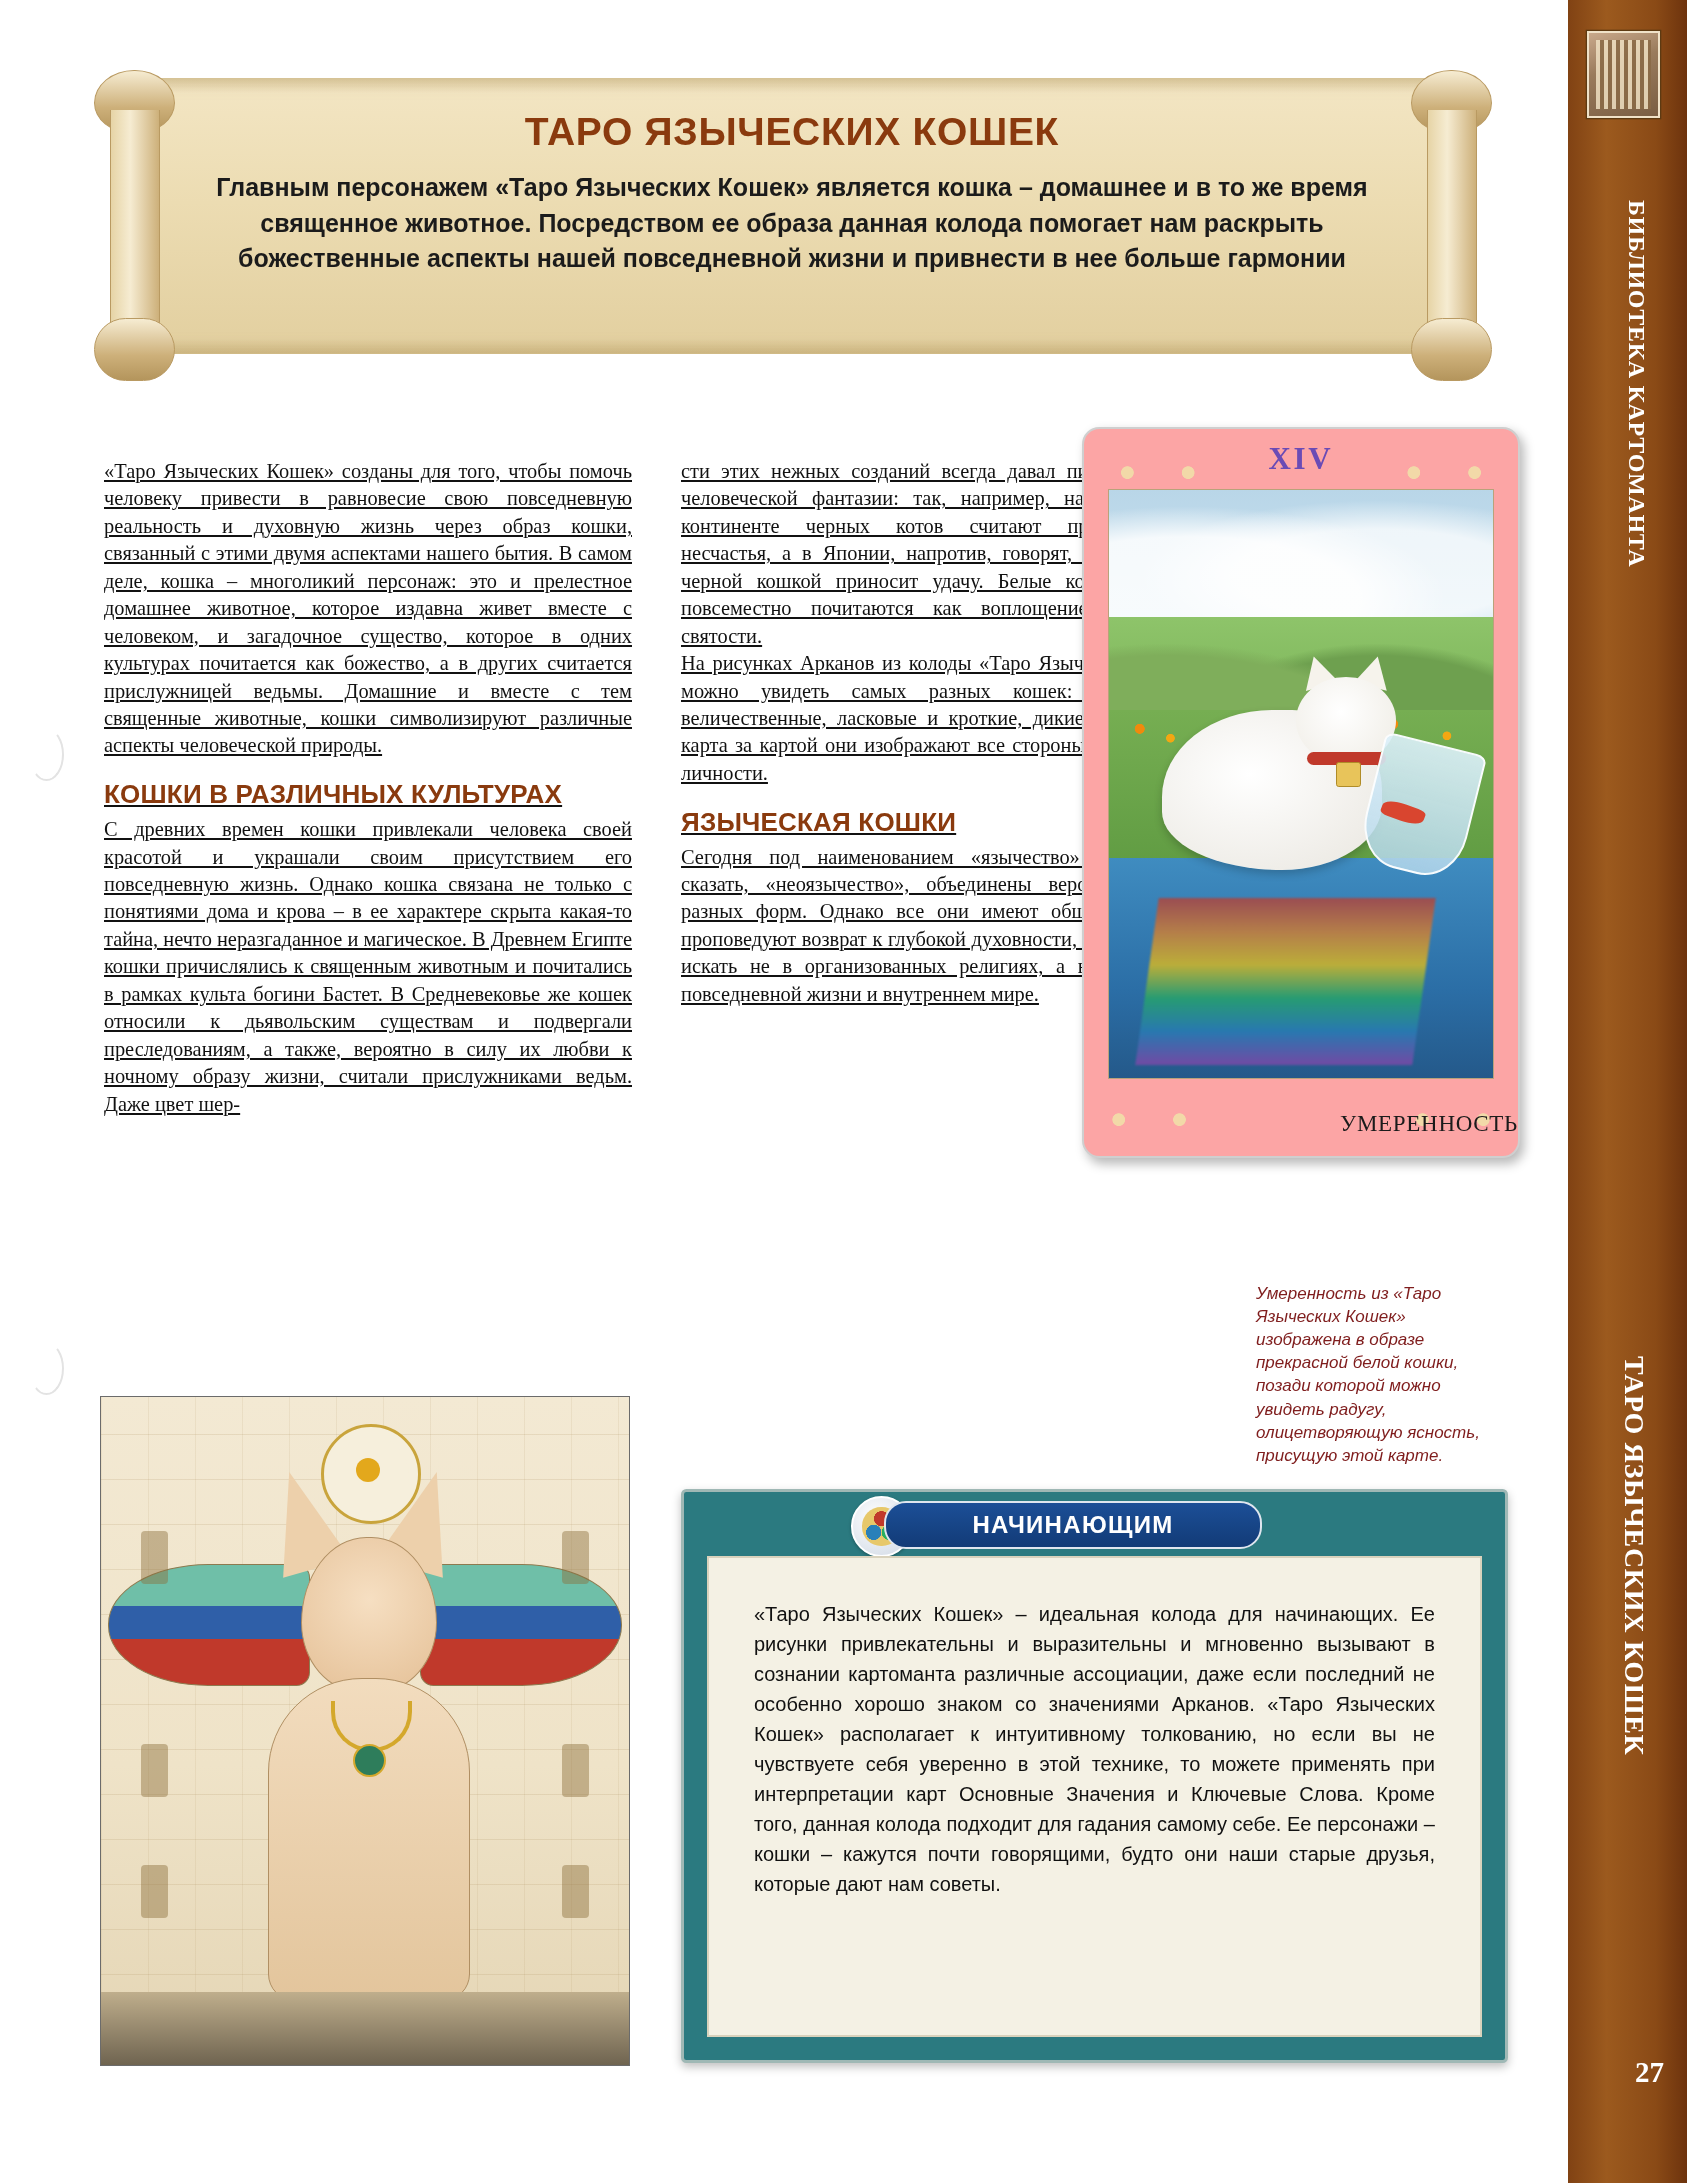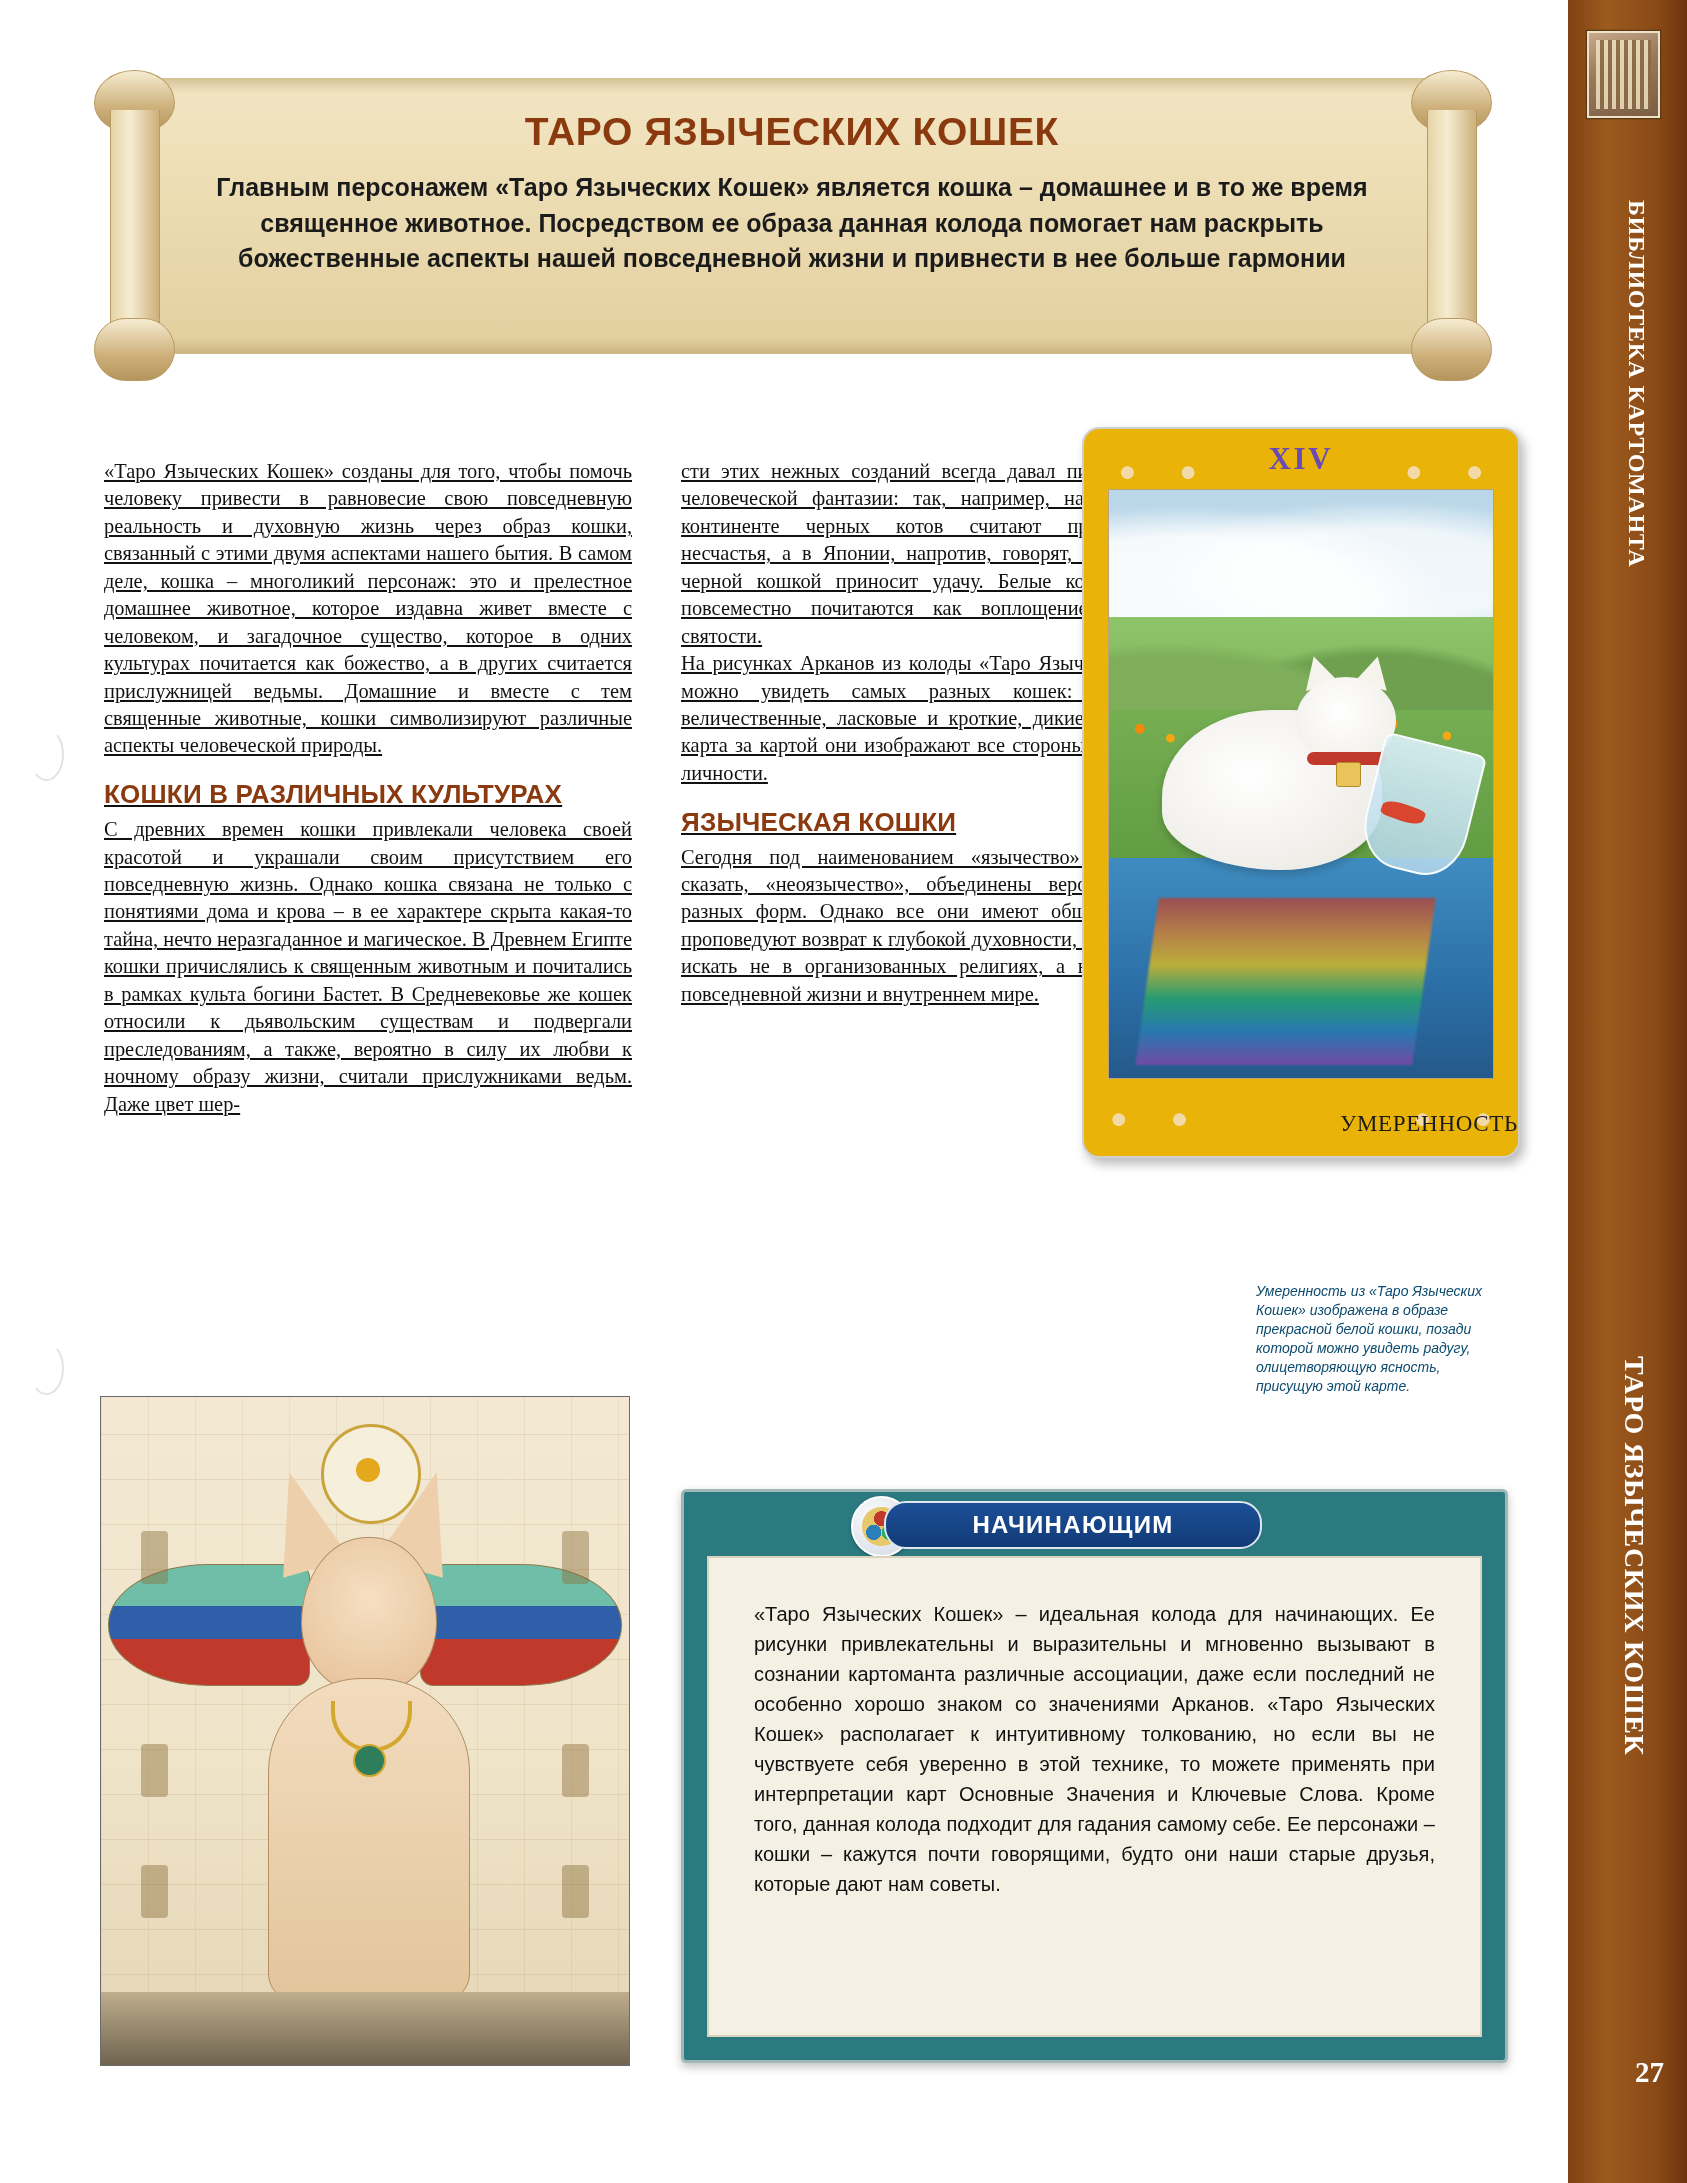--- a/index.html
+++ b/index.html
@@ -197,21 +197,21 @@
     letter-spacing: 0.2px;
   }
 
   
   .card-frame {
     position: absolute;
     left: 1082px;
     top: 427px;
     width: 434px;
     height: 727px;
-    background: #eab308;
+    background: #fca5a5;
     border: 2px solid #cfcfcf;
     border-radius: 17.4px;
     box-shadow: 4px 5.3px 10.7px rgba(0,0,0,.28);
     overflow: hidden;
   }
   .card-paws {
     position: absolute;
     inset: 0;
     background:
       radial-gradient(circle at 10% 6%, #f2d9a8 6px, transparent 6.7px),
@@ -374,23 +374,23 @@
   }
 
   
   .card-note {
     position: absolute;
     left: 1256px;
     top: 1282px;
     width: 240px;
     font-family: "Liberation Sans", sans-serif;
     font-style: italic;
-    font-size: 14px;
+    font-size: 17px;
     line-height: 1.36;
-    color: #0c4a6e;
+    color: #7f1d1d;
   }
 
   
   .egypt-pic {
     position: absolute;
     left: 100px;
     top: 1396px;
     width: 528px;
     height: 668px;
     border: 1.3px solid #6b6b6b;

